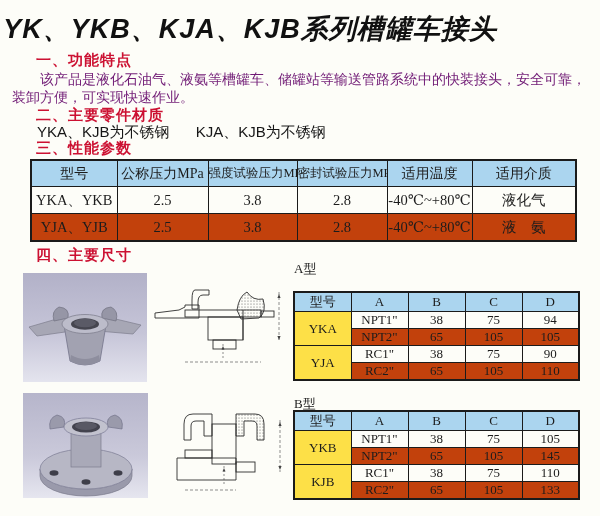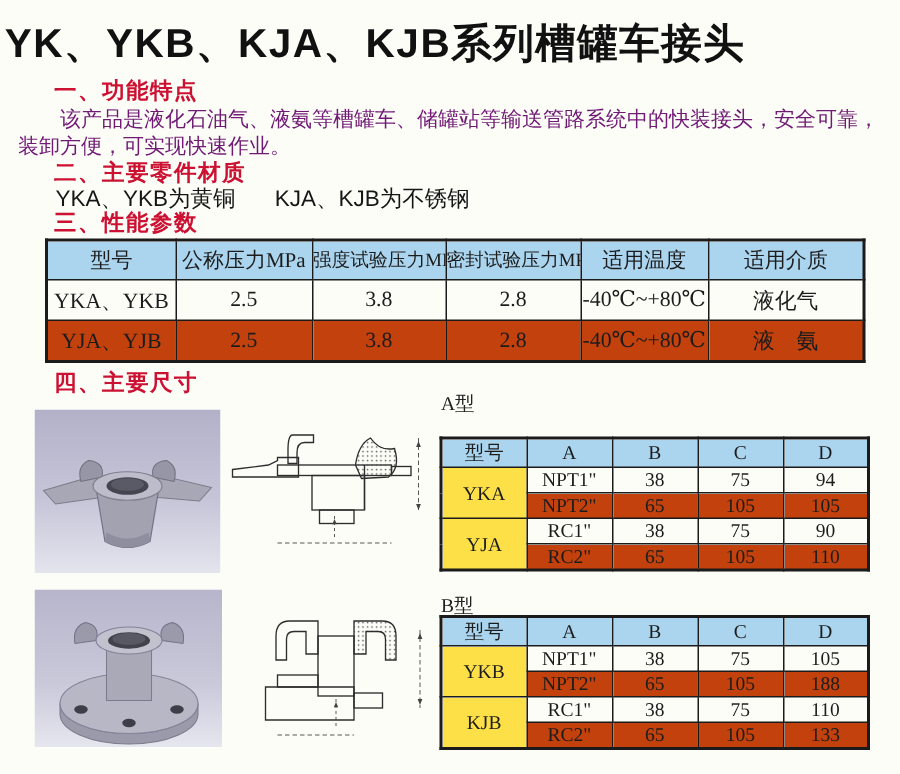--- a/index.html
+++ b/index.html
@@ -5,21 +5,21 @@
   html,body{margin:0;padding:0;}
   body{
     width:600px;height:516px;position:relative;overflow:hidden;
     background:#fdfdf8;
     font-family:"Liberation Sans","DejaVu Sans",sans-serif;
     color:#1c1c1c;
   }
   .abs{position:absolute;}
   .page-title{
     top:11px;left:0;width:500px;text-align:center;
-    font-size:27px;font-weight:bold;letter-spacing:1px;color:#111;
+    font-size:27px;font-weight:bold;letter-spacing:1px;color:#111;font-style:italic;
   }
   .sec-heading{
     font-size:15px;font-weight:bold;color:#cc1132;letter-spacing:1px;
   }
   .h1{top:51px;left:36px;}
   .h2{top:106px;left:36px;}
   .h3{top:139px;left:36px;}
   .h4{top:246px;left:36px;}
   .body-para{
     top:70px;left:12px;width:586px;
@@ -68,21 +68,21 @@
 </head>
 <body>
 
 <div class="abs page-title">YK、YKB、KJA、KJB系列槽罐车接头</div>
 
 <div class="abs sec-heading h1">一、功能特点</div>
 <div class="abs body-para">该产品是液化石油气、液氨等槽罐车、储罐站等输送管路系统中的快装接头，安全可靠，装卸方便，可实现快速作业。</div>
 
 <div class="abs sec-heading h2">二、主要零件材质</div>
 <div class="abs materials">
-  <span class="gap">YKA、YKB为黄铜</span>
+  <span class="gap">YKA、KJB为不锈钢</span>
   <span>KJA、KJB为不锈钢</span>
 </div>
 
 <div class="abs sec-heading h3">三、性能参数</div>
 
 <table class="abs tbl perf-table">
   <colgroup>
     <col style="width:86px">
       <col style="width:91px">
       <col style="width:89px">
@@ -277,21 +277,21 @@
     <td rowspan="2" class="model-cell">YKB</td>
     <td>NPT1"</td>
     <td>38</td>
     <td>75</td>
     <td>105</td>
   </tr>
   <tr class="yellow">
     <td>NPT2"</td>
     <td>65</td>
     <td>105</td>
-    <td>188</td>
+    <td>145</td>
   </tr>
   <tr>
     <td rowspan="2" class="model-cell">KJB</td>
     <td>RC1"</td>
     <td>38</td>
     <td>75</td>
     <td>110</td>
   </tr>
   <tr class="yellow">
     <td>RC2"</td>

